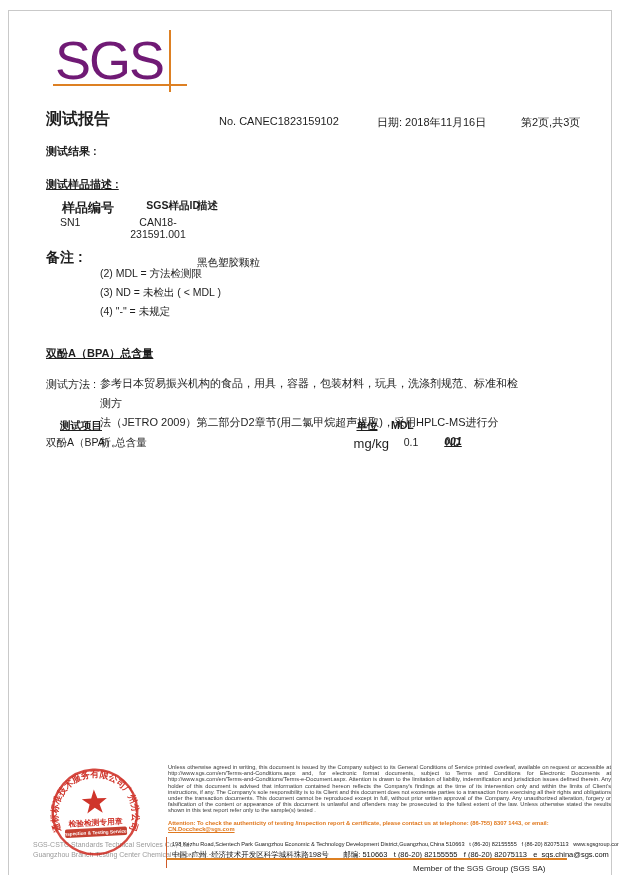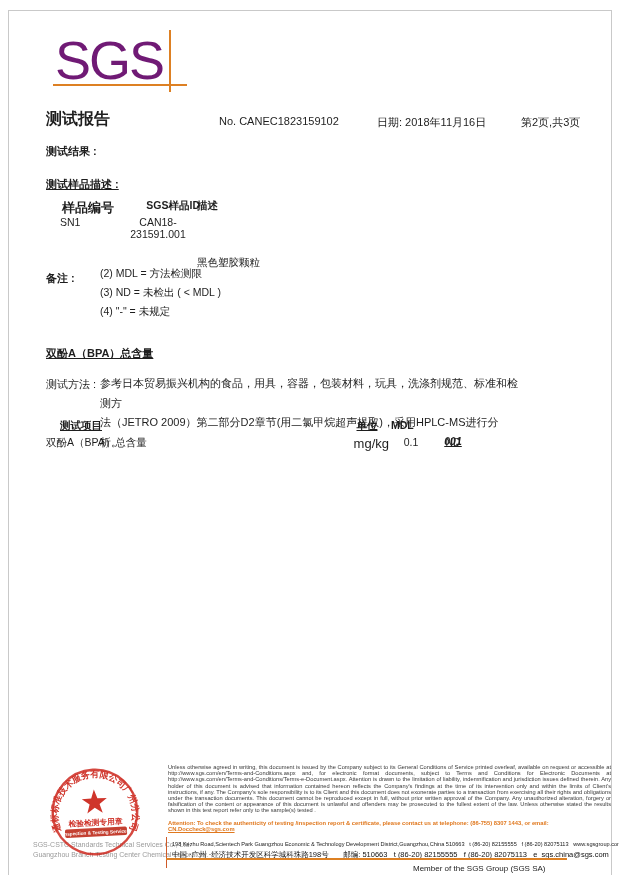--- a/index.html
+++ b/index.html
@@ -22,21 +22,21 @@
   .results-label{left:46px;top:144px;font-size:11px;font-weight:700;}
   .sample-heading{left:46px;top:177px;font-size:11px;font-weight:700;text-decoration:underline;}
   
   .st-h1{left:60px;top:199px;width:56px;text-align:center;font-size:13px;font-weight:700;}
   .st-h2{left:116px;top:199px;width:84px;text-align:right;font-size:10.5px;font-weight:700;}
   .st-h3{left:197px;top:199px;font-size:10.5px;font-weight:700;}
   .st-c1{left:60px;top:216px;width:56px;text-align:left;font-size:10.5px;}
   .st-c2{left:116px;top:216px;width:84px;text-align:center;font-size:10.5px;}
   .st-c3{left:197px;top:216px;font-size:10.5px;margin-top:40px;}
   
-  .notes-label{left:46px;top:249px;font-size:11px;font-weight:700;margin-top:22px;}
+  .notes-label{left:46px;top:249px;font-size:14px;font-weight:700;}
   .notes-list{left:100px;top:264px;font-size:10.5px;line-height:19px;}
   
   .bpa-heading{left:46px;top:346px;font-size:11px;font-weight:700;text-decoration:underline;}
   .method-label{left:46px;top:377px;font-size:11px;}
   .method-text{left:100px;top:374px;width:420px;font-size:11px;line-height:19.5px;}
   
   .rt-h1{left:60px;top:419px;font-size:10.5px;font-weight:700;text-decoration:underline;}
   .rt-h2{left:345px;top:419px;width:44px;text-align:center;font-size:10.5px;font-weight:700;text-decoration:underline;}
   .rt-h3{left:391px;top:419px;width:40px;text-align:left;font-size:10.5px;font-weight:700;}
   .rt-h4{left:431px;top:419px;width:44px;text-align:center;font-size:10.5px;font-weight:700;font-style:italic;text-decoration:underline;margin-top:16px;}

